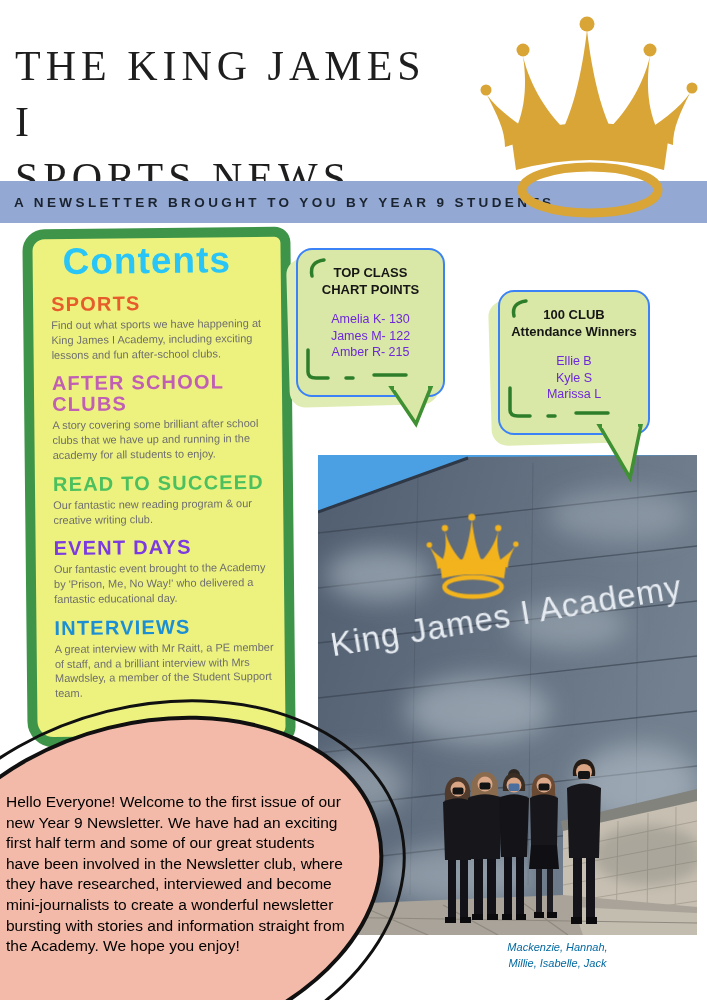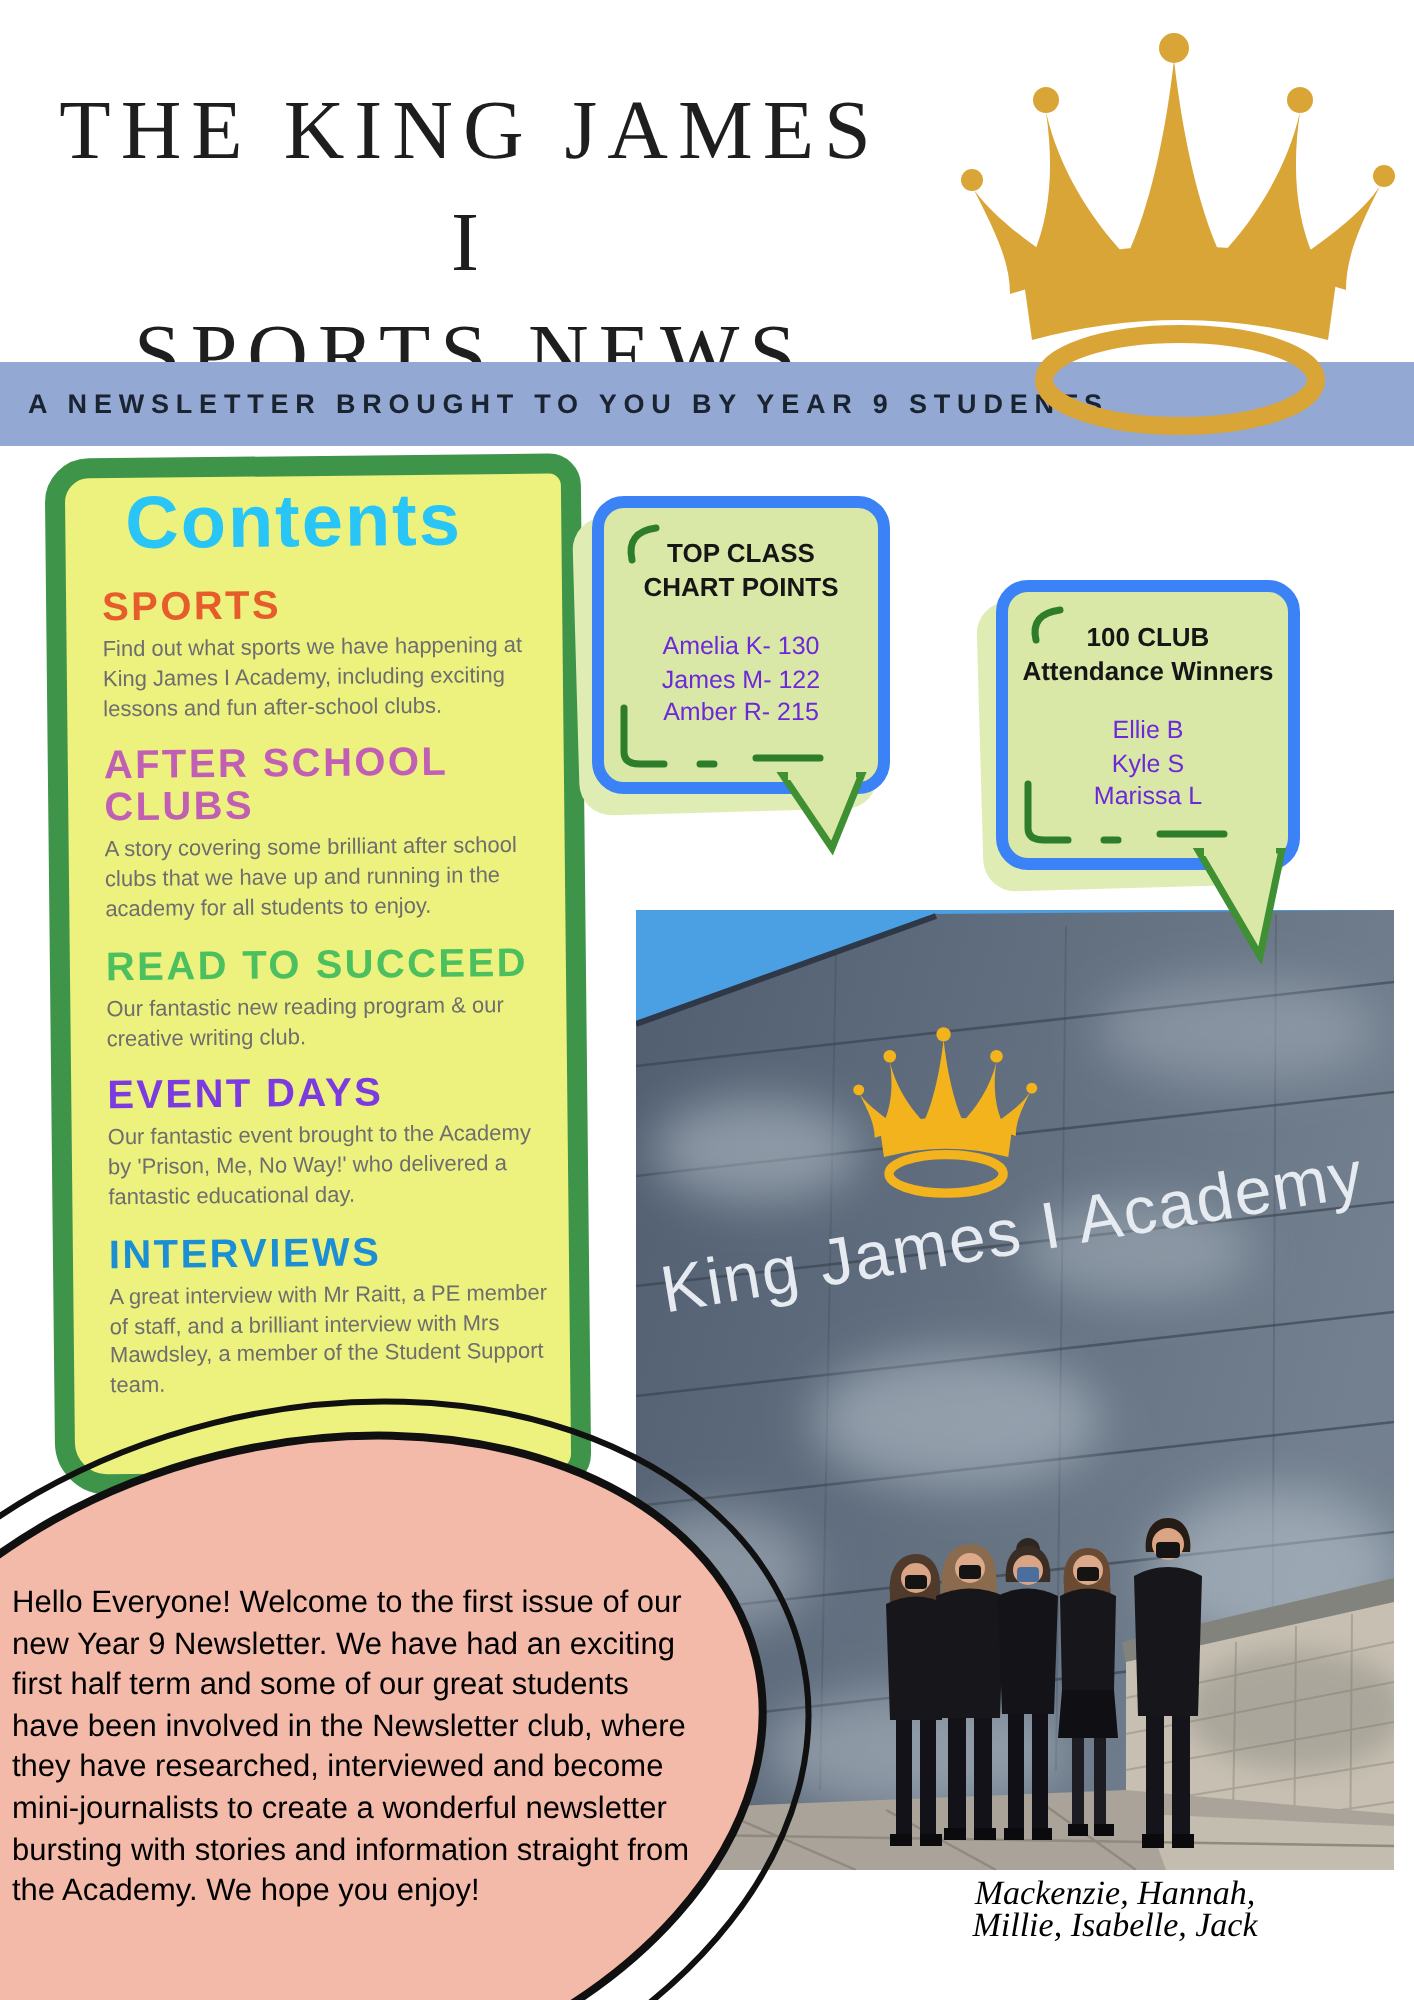--- a/index.html
+++ b/index.html
@@ -1,21 +1,21 @@
 <!DOCTYPE html>
 <html><head>
 <meta charset="utf-8">
 <style>
   html,body{margin:0;padding:0;background:#ffffff;}
   body{width:707px;height:1000px;position:relative;overflow:hidden;
        font-family:"Liberation Sans",sans-serif;}
   .abs{position:absolute;}
 
   
-  .masthead{left:15px;top:38px;width:440px;text-align:center;
+  .masthead{left:15px;top:38px;width:440px;text-align:left;
     font-family:"Liberation Serif",serif;font-size:42px;line-height:56px;
     letter-spacing:5px;color:#1e1e1e;z-index:1;}
   .banner{left:0;top:181px;width:707px;height:42px;background:#93A8D2;z-index:1;}
   .banner span{position:absolute;left:14px;top:50%;transform:translateY(-50%);
     font-size:13.5px;font-weight:600;letter-spacing:3.4px;color:#1a2330;}
   .crown-header{left:478px;top:14px;z-index:2;}
 
   
   .contents-box{left:25px;top:228px;width:268px;height:518px;background:#EDF27F;
     border:10px solid #3E9449;border-radius:22px 16px 18px 26px;box-sizing:border-box;
@@ -25,35 +25,35 @@
   .sec-h{font-size:20px;font-weight:800;letter-spacing:1.2px;line-height:21px;margin:11px 0 3px;}
   .sec-h.sports{color:#E65C2B;} .sec-h.clubs{color:#C05FB4;} .sec-h.read{color:#4CC05E;}
   .sec-h.events{color:#7C3BE0;} .sec-h.interviews{color:#1C8FD4;}
   .sec-p{font-size:11px;line-height:14.8px;color:#6E6E6E;margin:0;width:222px;}
 
   
   .callout{z-index:2;}
   .callout .back{position:absolute;left:-8px;top:9px;width:100%;height:100%;
     background:#DFEDB4;border-radius:16px;transform:rotate(-1.6deg);}
   .callout .bubble-body{position:relative;width:100%;height:100%;background:#D9E8A6;
-    border:6px solid #3b82f6;border-radius:16px;box-sizing:border-box;text-align:center;}
+    border:2px solid #3b82f6;border-radius:16px;box-sizing:border-box;text-align:center;}
   .callout .c-title{font-weight:bold;font-size:13px;line-height:16.5px;margin-top:15px;
     white-space:pre-line;color:#161616;}
   .callout .c-items{margin-top:13px;font-size:12.5px;line-height:16.5px;color:#6d28d9;}
   .callout svg.tail{position:absolute;}
   .callout svg.accents{position:absolute;left:0;top:0;}
   .callout1{left:296px;top:248px;width:149px;height:149px;}
   .callout1 svg.tail{left:92px;top:138px;}
   .callout2{left:498px;top:290px;width:152px;height:145px;border-radius:32px;}
   .callout2 svg.tail{left:98px;top:134px;}
 
   
   .photo{left:318px;top:455px;width:379px;height:480px;z-index:1;}
   .photo-caption{left:460px;top:939px;width:195px;text-align:center;font-style:italic;
-    font-size:17px;line-height:16px;color:#000000;white-space:pre-line;z-index:2;font-family:Liberation Serif, serif;}
+    font-size:11px;line-height:16px;color:#0369a1;white-space:pre-line;z-index:2;}
 
   
   .pink-svg{left:0;top:0;width:707px;height:1000px;z-index:5;pointer-events:none;}
   .intro-text{left:6px;top:792px;width:344px;text-align:left;font-size:15.5px;
     line-height:20.6px;color:#000000;z-index:6;}
 </style>
 </head>
 <body>
 
 <div class="abs masthead">

